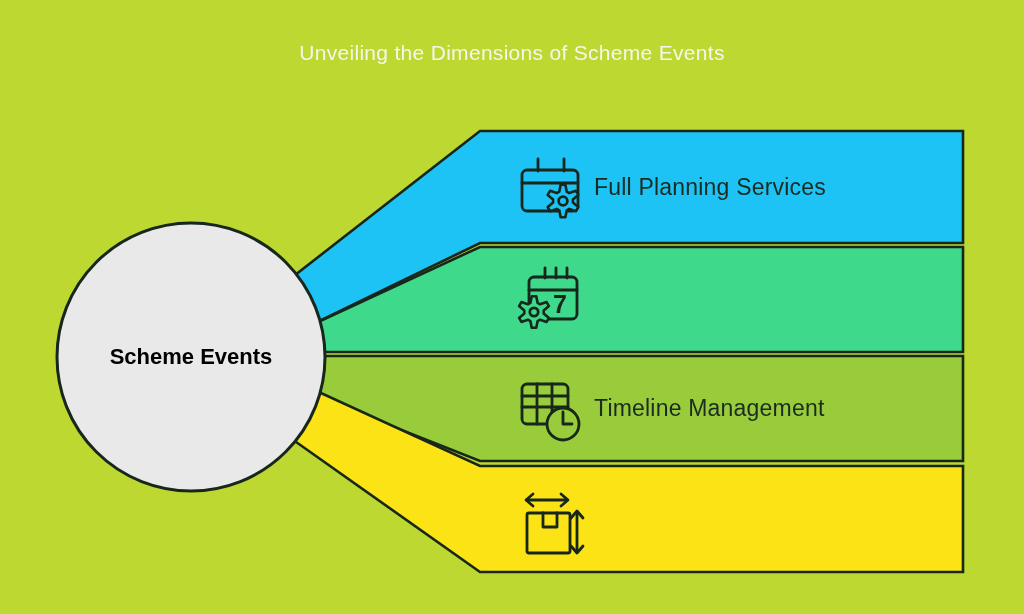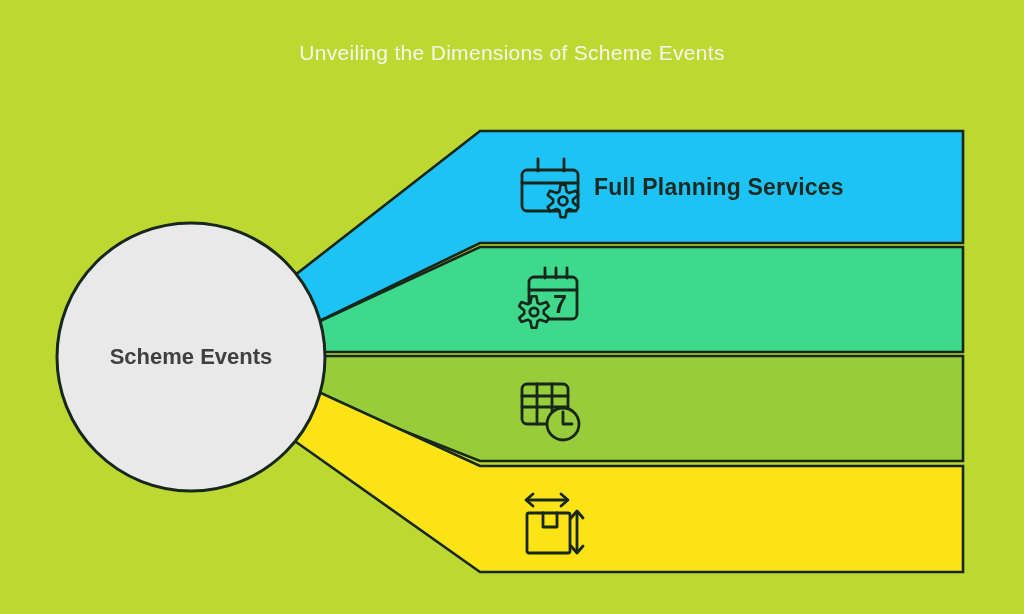--- a/index.html
+++ b/index.html
@@ -11,24 +11,24 @@
   .stage{position:relative;width:1024px;height:614px;background:var(--bg);}
   svg{position:absolute;left:0;top:0;}
   .band{stroke:var(--outline);stroke-width:2.6;stroke-linejoin:miter;}
   .circleNode{fill:var(--circle-fill);stroke:var(--outline);stroke-width:3;}
   .ic{fill:none;stroke:var(--outline);stroke-width:2.8;stroke-linecap:round;stroke-linejoin:round;}
   .gear{stroke-width:2.6;}
   .icDigit{font-family:"Liberation Sans",sans-serif;font-size:25px;font-weight:600;fill:var(--outline);text-anchor:middle;}
   .title{position:absolute;left:0;top:39px;width:1024px;height:28px;line-height:28px;
          text-align:center;font-size:21px;font-weight:500;letter-spacing:.3px;color:var(--title);}
   .band-label{position:absolute;left:594px;height:30px;line-height:30px;font-size:23px;
-              font-weight:700;letter-spacing:.2px;color:var(--label);white-space:nowrap;}
+              font-weight:400;letter-spacing:.2px;color:var(--label);white-space:nowrap;}
   .lbl-0{top:172px;} .lbl-1{top:284px;} .lbl-2{top:393px;} .lbl-3{top:504px;}
   .circle-label{position:absolute;left:71px;top:342px;width:240px;height:30px;line-height:30px;
-                text-align:center;font-size:22px;font-weight:700;color:#404040;}
+                text-align:center;font-size:22px;font-weight:700;color:#000000;}
 </style>
 </head>
 <body>
 
 <div class="stage">
 
   <svg width="1024" height="614" viewBox="0 0 1024 614">
 
     <path class="band" d="M480,131 H963 V243 H480 L270,345 L245,314 Z" style="fill: rgb(30, 195, 246);"></path>
     <path class="band" d="M480,247 H963 V352 L300,352 L262,348 Z" style="fill: rgb(63, 217, 139);"></path>
@@ -75,13 +75,14 @@
       <path class="ic" d="M543,513 V527 H557 V513"></path>
       <path class="ic" d="M577,512 V552"></path>
       <path class="ic" d="M571,518 L577,511 L583,518"></path>
       <path class="ic" d="M571,546 L577,553 L583,546"></path>
     </g>
   </svg>
 
   <div class="title">Unveiling the Dimensions of Scheme Events</div>
   <div class="circle-label">Scheme Events</div>
   <div class="band-label lbl-0">Full Planning Services</div>
+  <div class="band-label lbl-2">Timeline Management</div>
 </div>
 
 </body></html>

